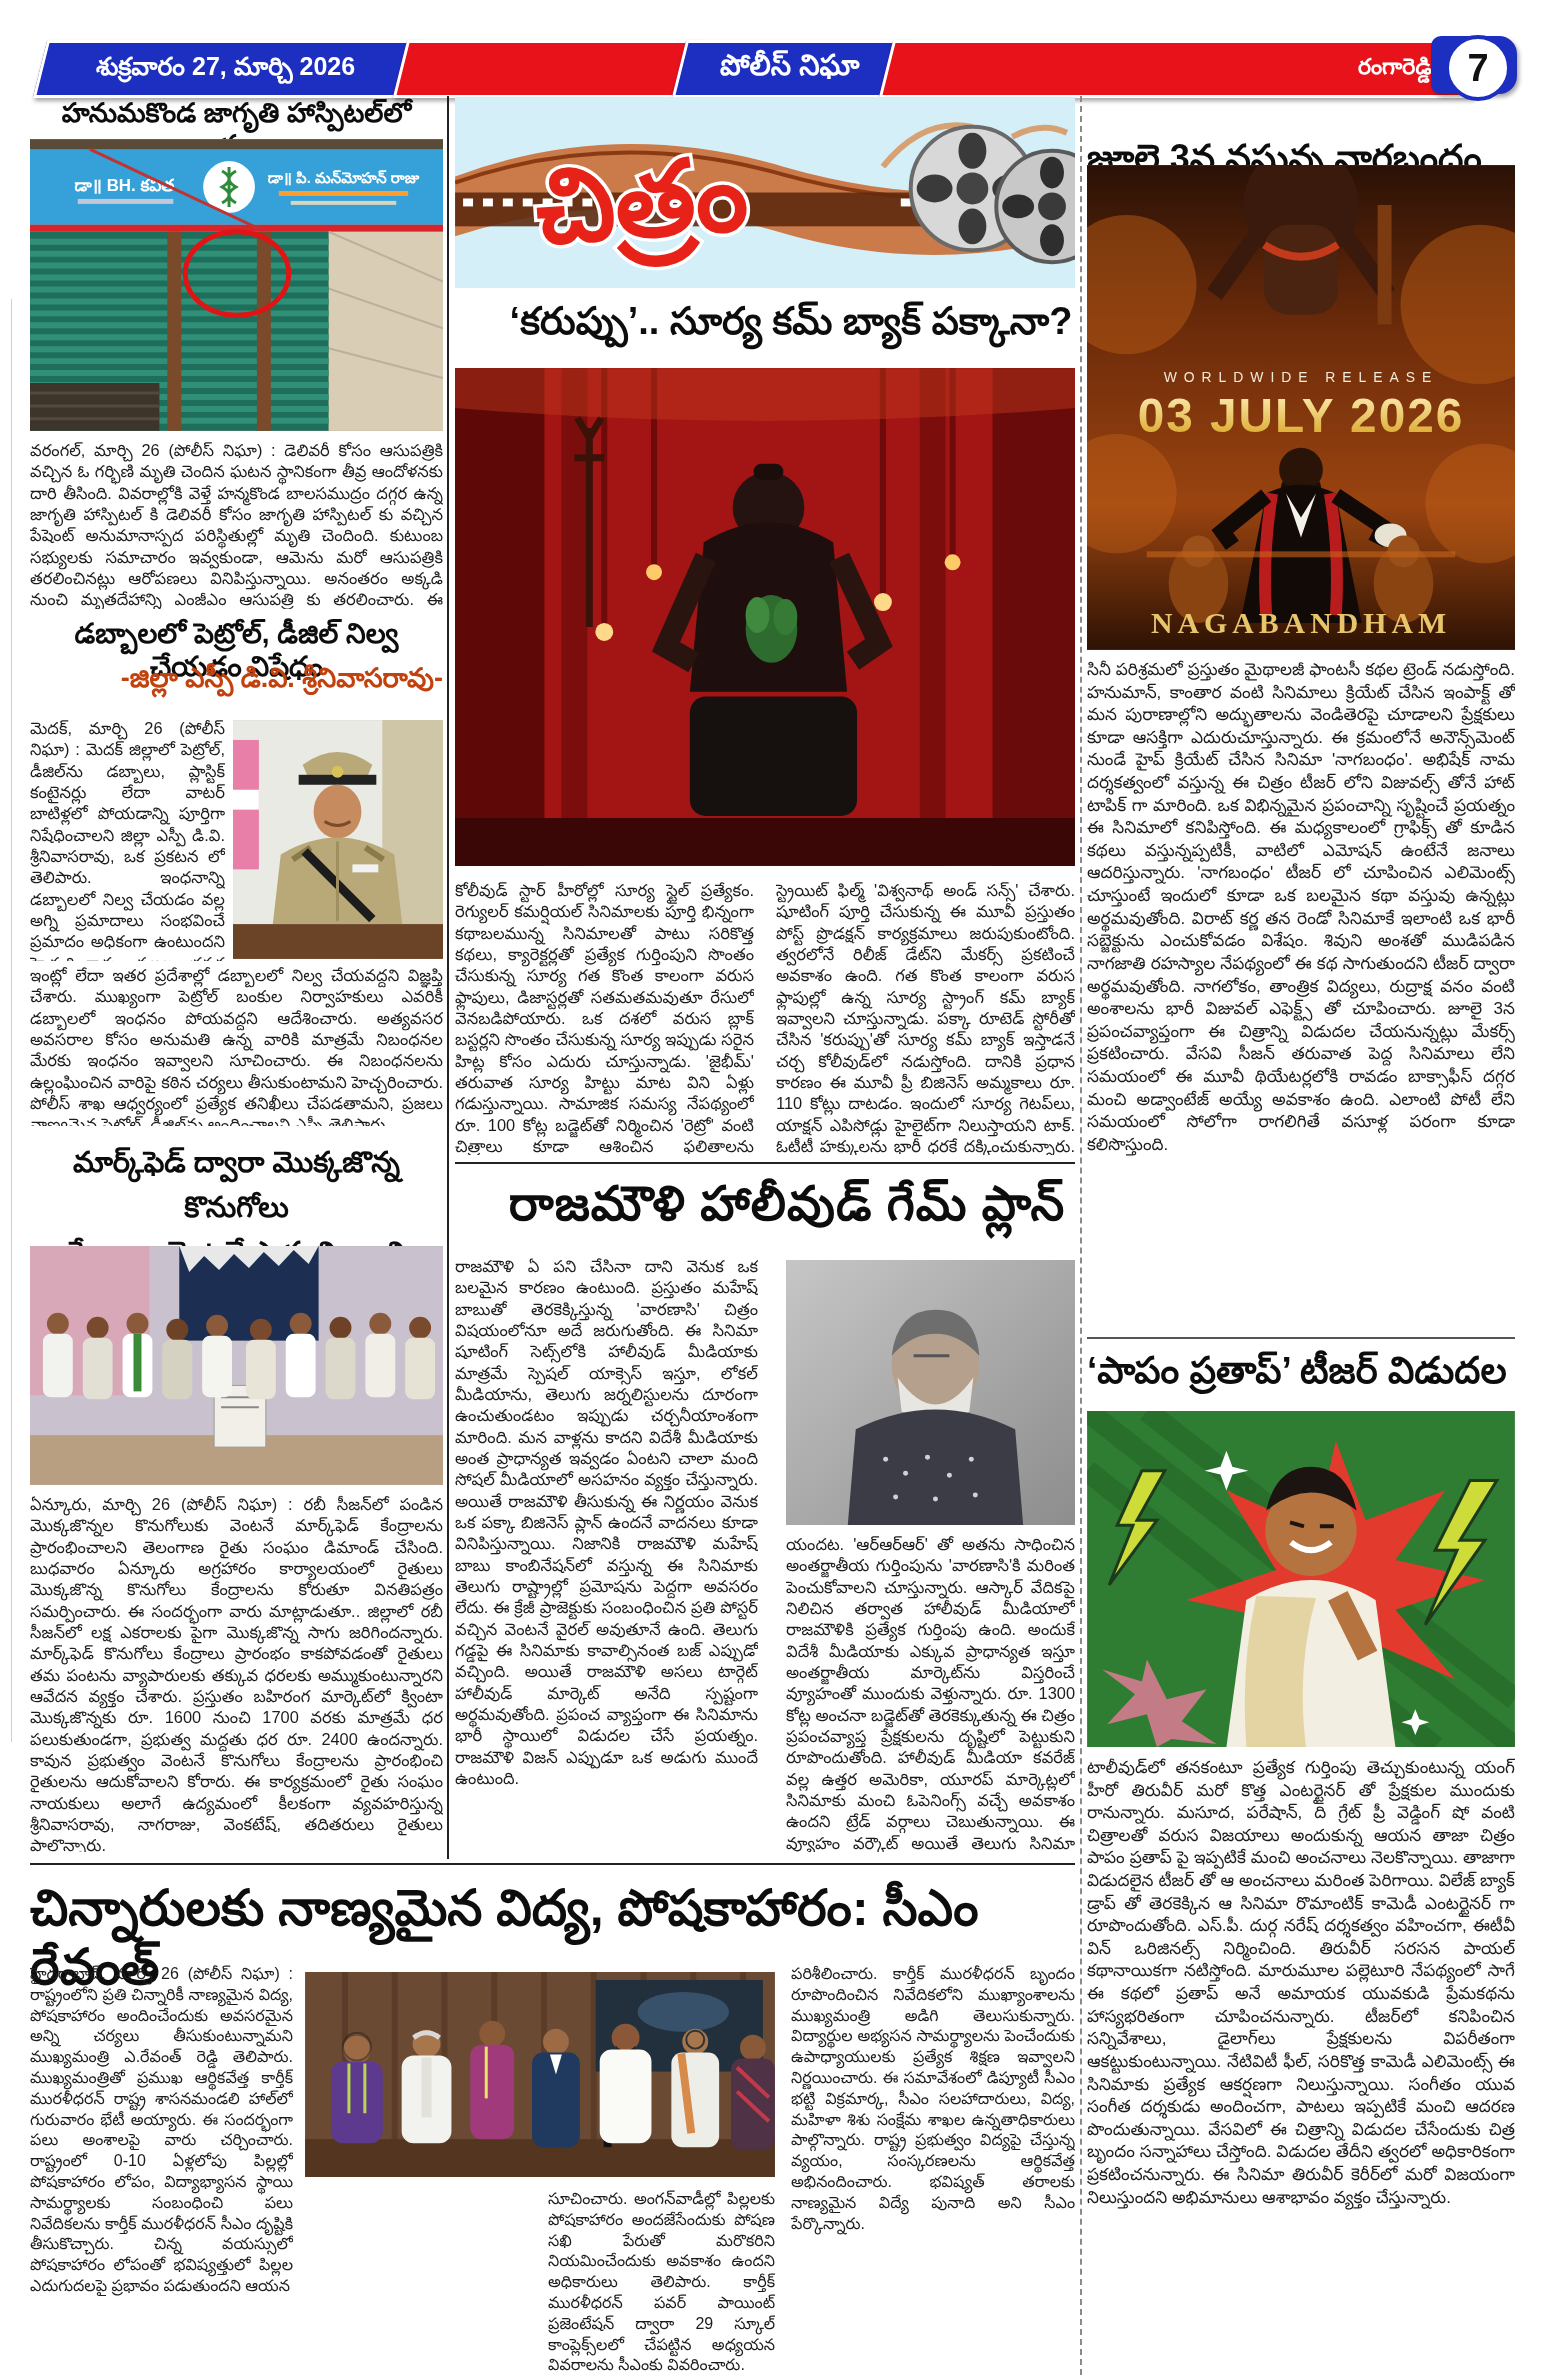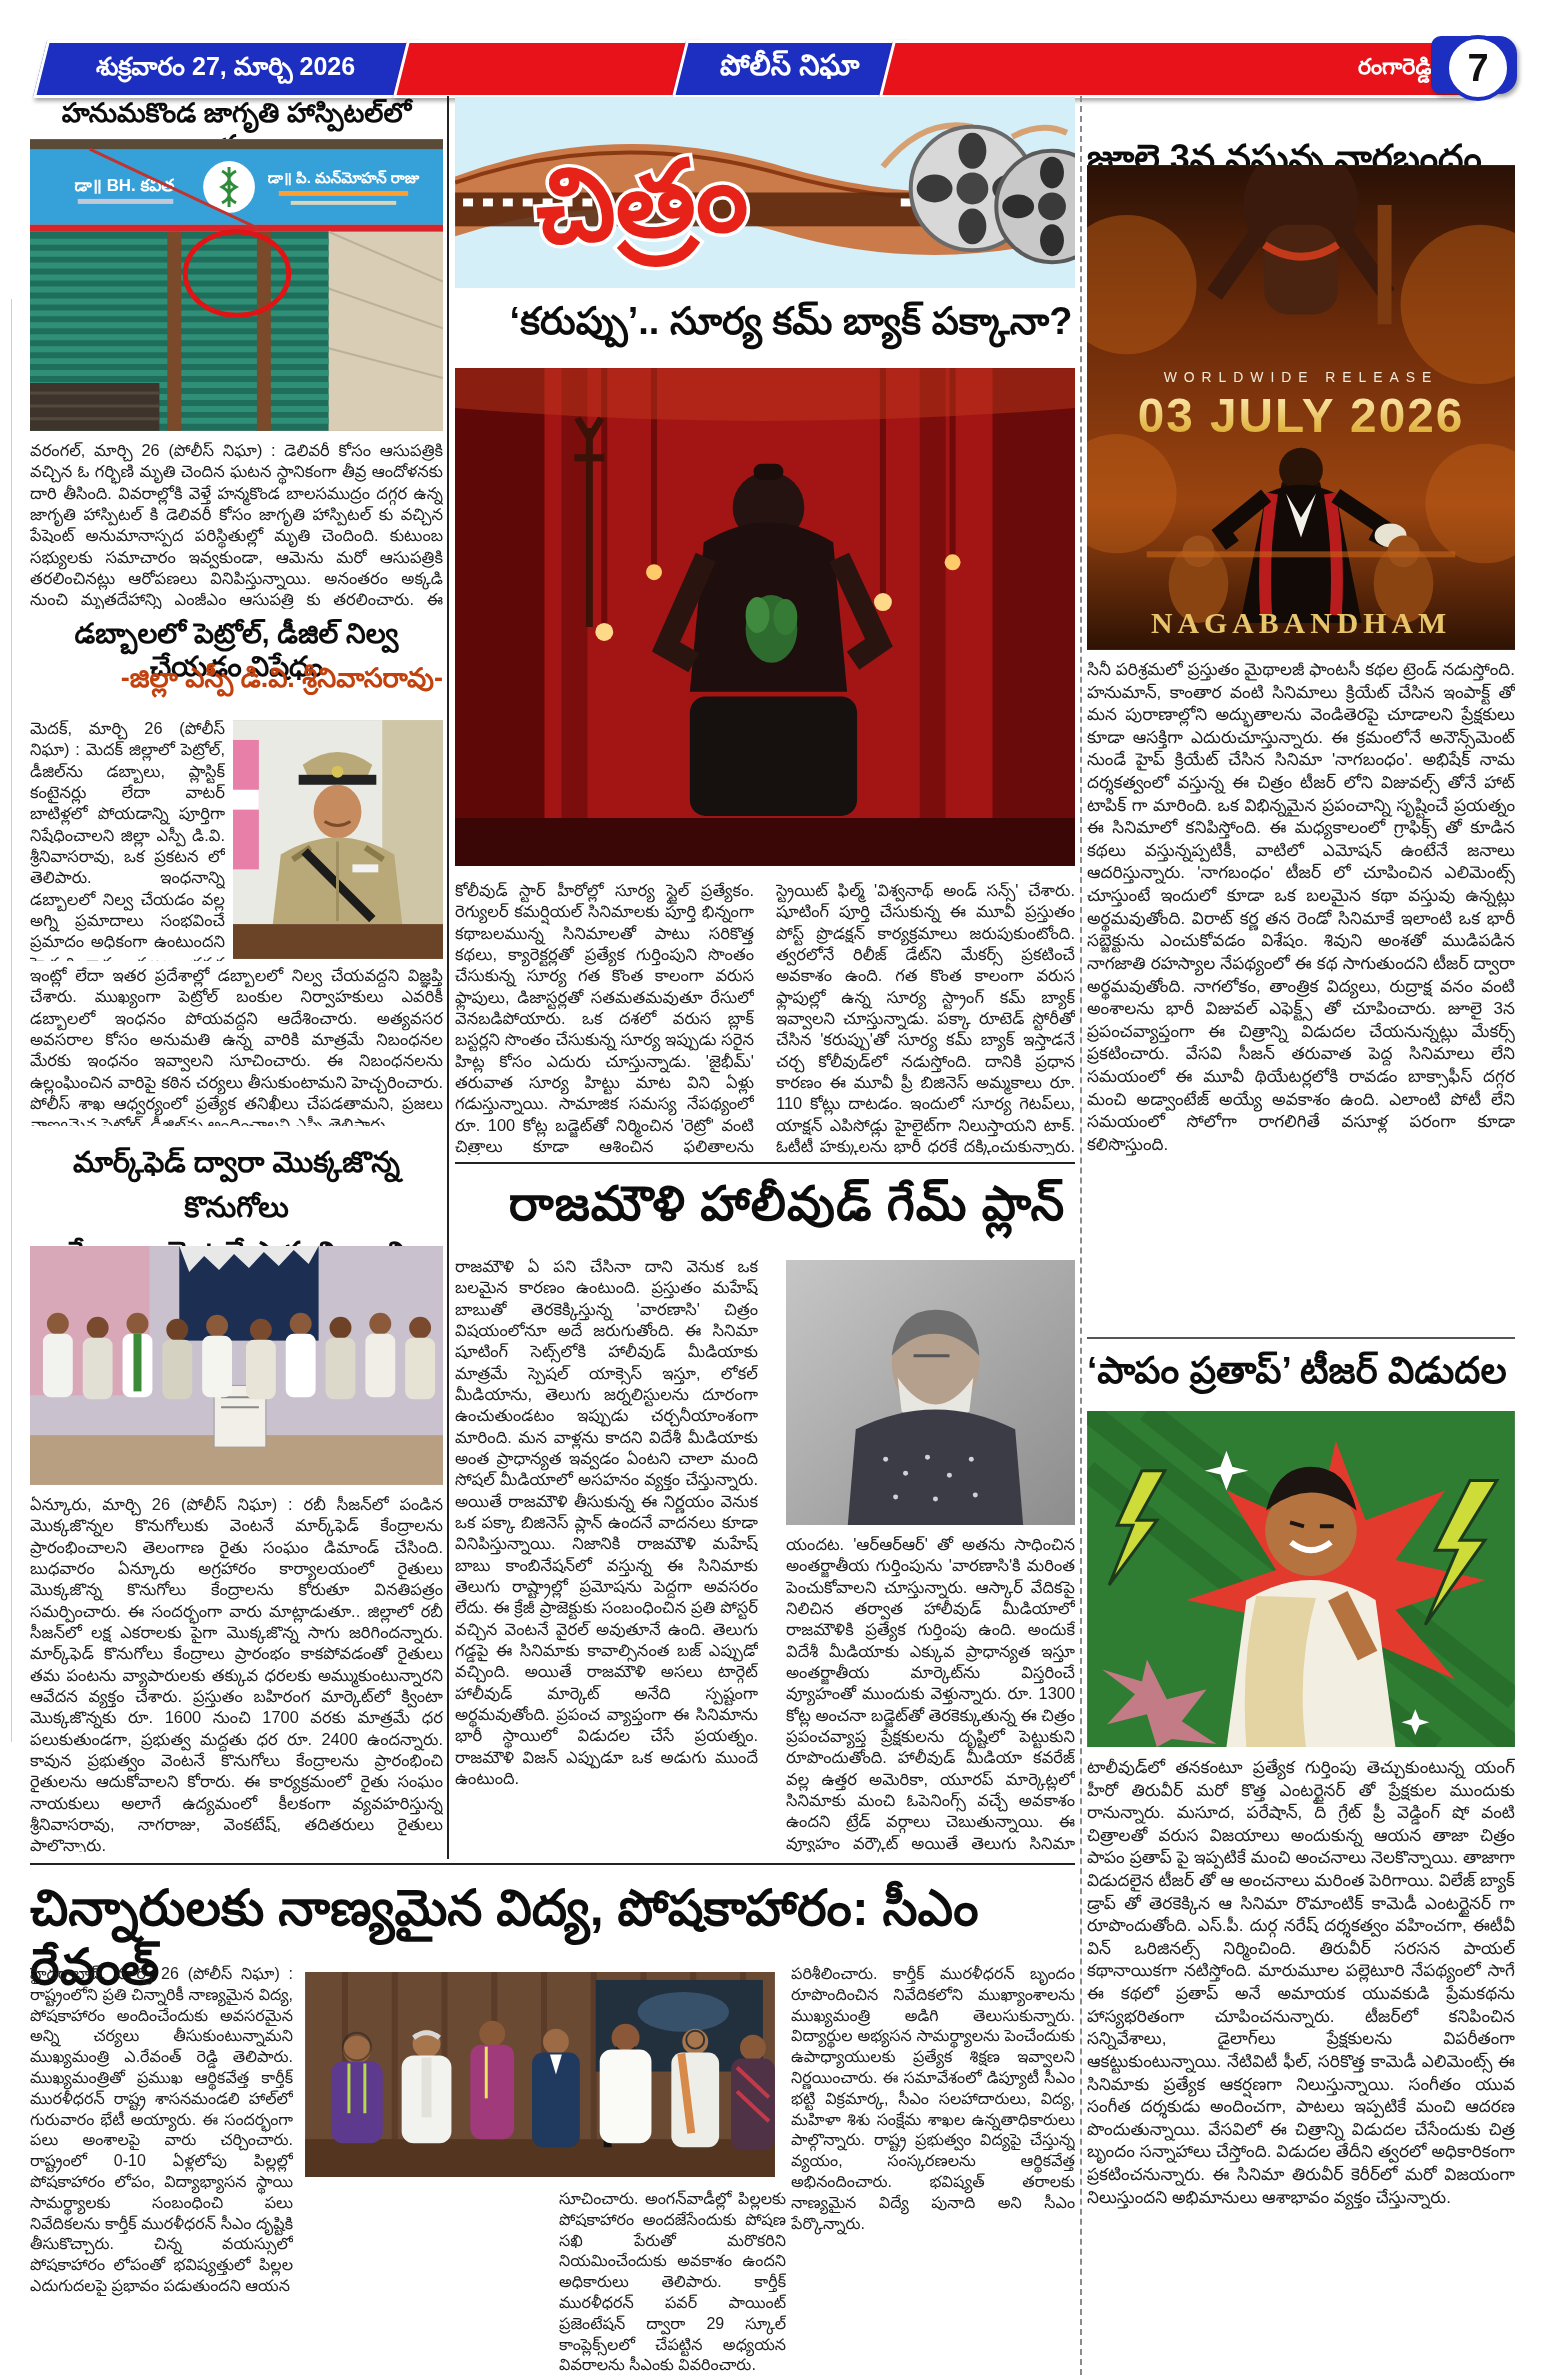--- a/index.html
+++ b/index.html
@@ -435,17 +435,17 @@
           </g>
         <g transform="translate(450,76)">
             <circle cx="0" cy="0" r="13" fill="#8a5a38"></circle>
             <rect x="-22" y="11" width="44" height="92" rx="11" fill="#503246"></rect>
             <path d="M-16 20 l32 30 M-16 44 l32 30" stroke="#c23a4a" stroke-width="4"></path>
           </g>
       </g>
     </svg>
   </div>
 
-  <div class="body-text" style="left:548px;top:2189px;width:227px;height:183px;font-size:16px;margin-left:11px;">సూచించారు. అంగన్‌వాడీల్లో పిల్లలకు పోషకాహారం అందజేసేందుకు పోషణ సఖి పేరుతో మరొకరిని నియమించేందుకు అవకాశం ఉందని అధికారులు తెలిపారు. కార్తీక్ మురళీధరన్ పవర్ పాయింట్ ప్రజెంటేషన్ ద్వారా 29 స్కూల్ కాంప్లెక్స్‌లలో చేపట్టిన అధ్యయన వివరాలను సీఎంకు వివరించారు.</div>
+  <div class="body-text" style="left:548px;top:2189px;width:227px;height:183px;font-size:16px;">సూచించారు. అంగన్‌వాడీల్లో పిల్లలకు పోషకాహారం అందజేసేందుకు పోషణ సఖి పేరుతో మరొకరిని నియమించేందుకు అవకాశం ఉందని అధికారులు తెలిపారు. కార్తీక్ మురళీధరన్ పవర్ పాయింట్ ప్రజెంటేషన్ ద్వారా 29 స్కూల్ కాంప్లెక్స్‌లలో చేపట్టిన అధ్యయన వివరాలను సీఎంకు వివరించారు.</div>
   <div class="body-text" style="left:791px;top:1964px;width:284px;height:408px;font-size:16px;">పరిశీలించారు. కార్తీక్ మురళీధరన్ బృందం రూపొందించిన నివేదికలోని ముఖ్యాంశాలను ముఖ్యమంత్రి అడిగి తెలుసుకున్నారు. విద్యార్థుల అభ్యసన సామర్థ్యాలను పెంచేందుకు ఉపాధ్యాయులకు ప్రత్యేక శిక్షణ ఇవ్వాలని నిర్ణయించారు. ఈ సమావేశంలో డిప్యూటీ సీఎం భట్టి విక్రమార్క, సీఎం సలహాదారులు, విద్య, మహిళా శిశు సంక్షేమ శాఖల ఉన్నతాధికారులు పాల్గొన్నారు. రాష్ట్ర ప్రభుత్వం విద్యపై చేస్తున్న వ్యయం, సంస్కరణలను ఆర్థికవేత్త అభినందించారు. భవిష్యత్ తరాలకు నాణ్యమైన విద్యే పునాది అని సీఎం పేర్కొన్నారు.</div>
 
 </div>
 
 
 </body></html>

